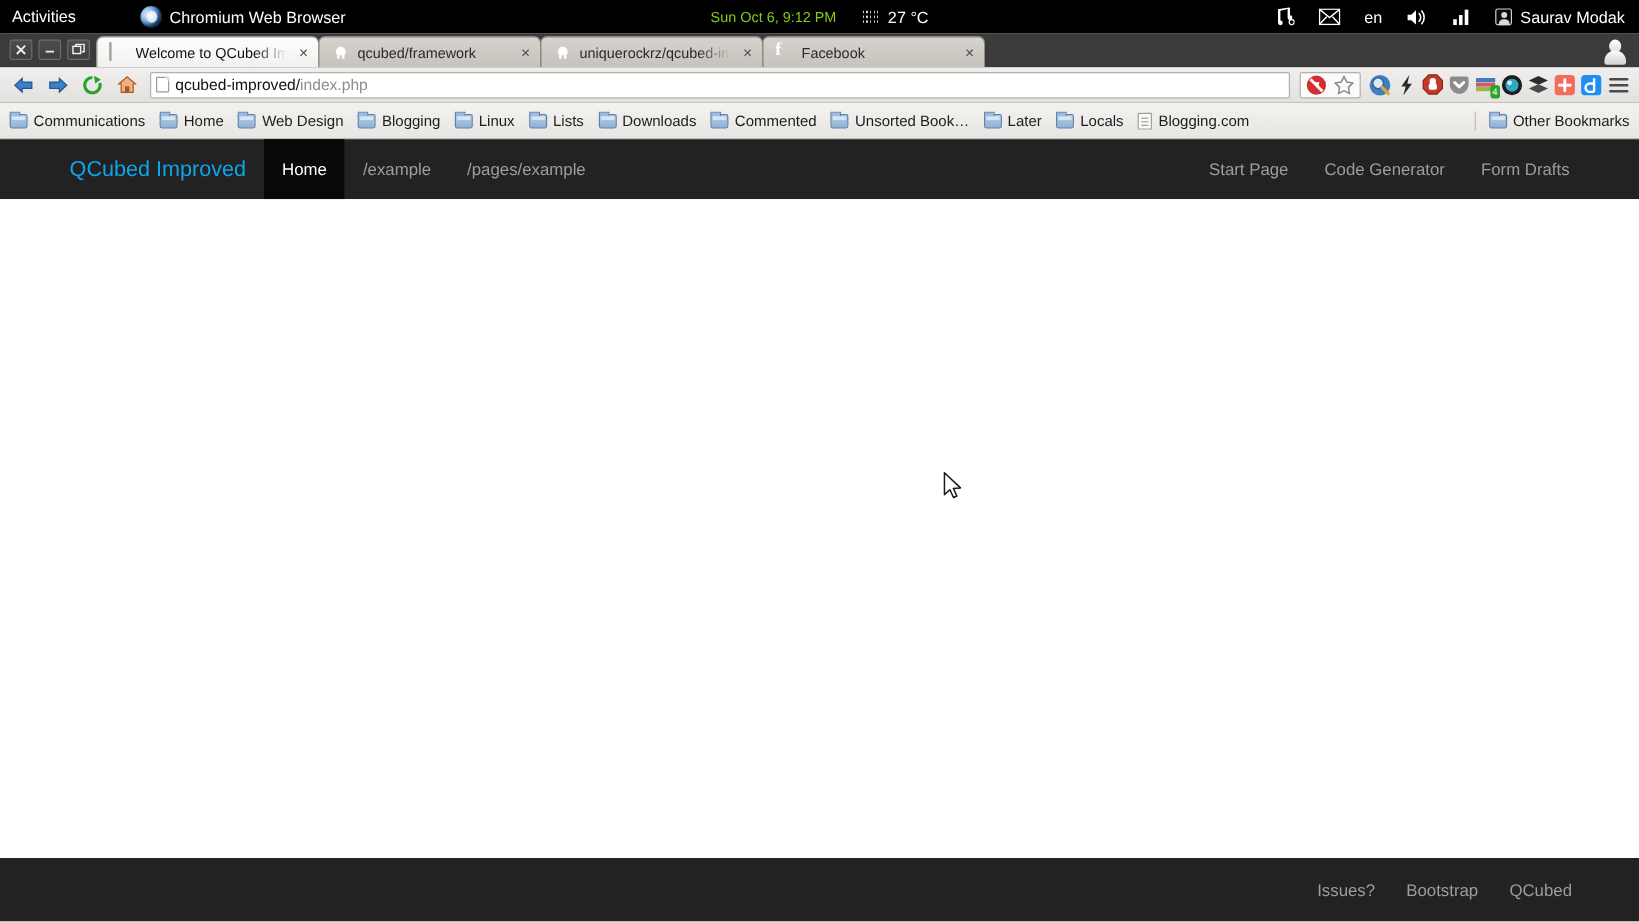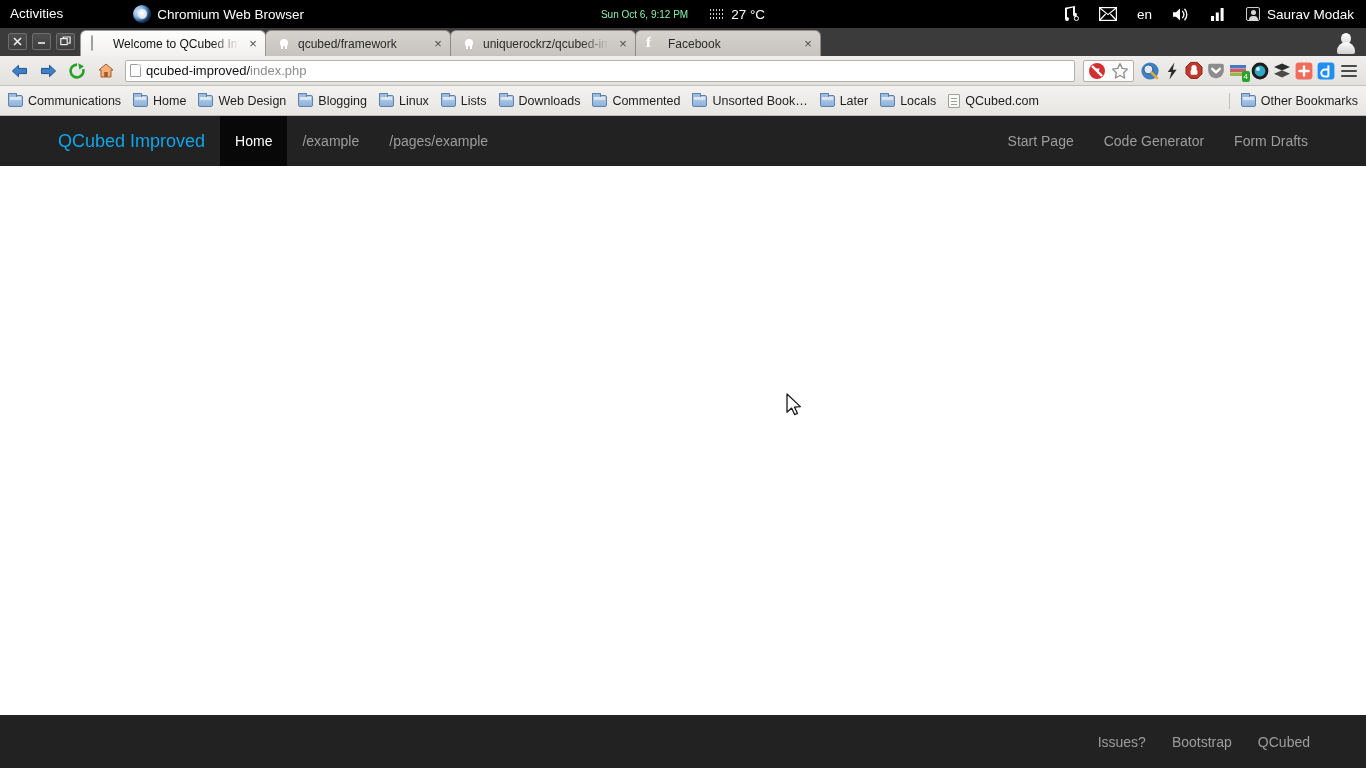--- a/index.html
+++ b/index.html
@@ -21,41 +21,41 @@
     align-items: center;
     font-size: 13.5px;
     user-select: none;
   }
   #gnome-topbar .activities {
     padding: 0 12px 0 10px;
     font-size: 13.5px;
     color: #ffffff;
     line-height: 28px;
   }
-  .app-entry { display: flex; align-items: center; gap: 6px; margin-left: 58px; }
+  .app-entry { display: flex; align-items: center; gap: 6px; margin-left: 42px; }
   .chromium-glyph {
     width: 18px; height: 18px; border-radius: 50%;
     background:
       radial-gradient(circle at 32% 38%, #d8e8f7 0%, #9cc3e8 28%, #5b8fc9 48%, #2b5e9e 66%, #17344f 100%);
     box-shadow: inset -2px -2px 3px rgba(0,0,0,.55);
     position: relative; flex: 0 0 auto;
   }
   .chromium-glyph::after {
     content: ""; position: absolute; left: 5px; top: 4px;
     width: 9px; height: 10px; border-radius: 50%;
     background: radial-gradient(circle at 40% 40%, #ffffff 0%, #dfe9f2 55%, #b9cbdd 100%);
   }
   .app-entry .app-name { color: #ffffff; font-size: 13.5px; }
 
   #gnome-center {
     position: absolute; left: 0; right: 0; top: 0; height: 28px;
     display: flex; align-items: center; justify-content: center; gap: 22px;
     pointer-events: none;
   }
-  #gnome-center .clock { color: #86efac; font-size: 10px; }
+  #gnome-center .clock { color: #84cc16; font-size: 12px; }
   #gnome-center .weather { display: flex; align-items: center; gap: 6px; color: #ffffff; font-size: 13.5px; }
   .weather-glyph {
     width: 15px; height: 13px; position: relative; display: inline-block;
   }
   .weather-glyph span {
     position: absolute; left: 0; width: 15px; height: 2px;
     background:
       repeating-linear-gradient(90deg, #cfcfcf 0 1px, transparent 1px 3px);
   }
   .weather-glyph span:nth-child(1) { top: 1px; }
@@ -541,21 +541,21 @@
   <div class="bmk">
       <span class="folder-ic"></span>
       <span>Later</span>
     </div>
   <div class="bmk">
       <span class="folder-ic"></span>
       <span>Locals</span>
     </div>
   <div class="bmk">
       <span class="bmk-doc-ic"></span>
-      <span>QCubed.com</span>
+      <span>Blogging.com</span>
     </div>
   <div class="bmk-spacer"></div>
   <div class="bmk-sep"></div>
   <div class="bmk">
       <span class="folder-ic"></span>
       <span>Other Bookmarks</span>
     </div>
 </div>
 
 <div id="page">

